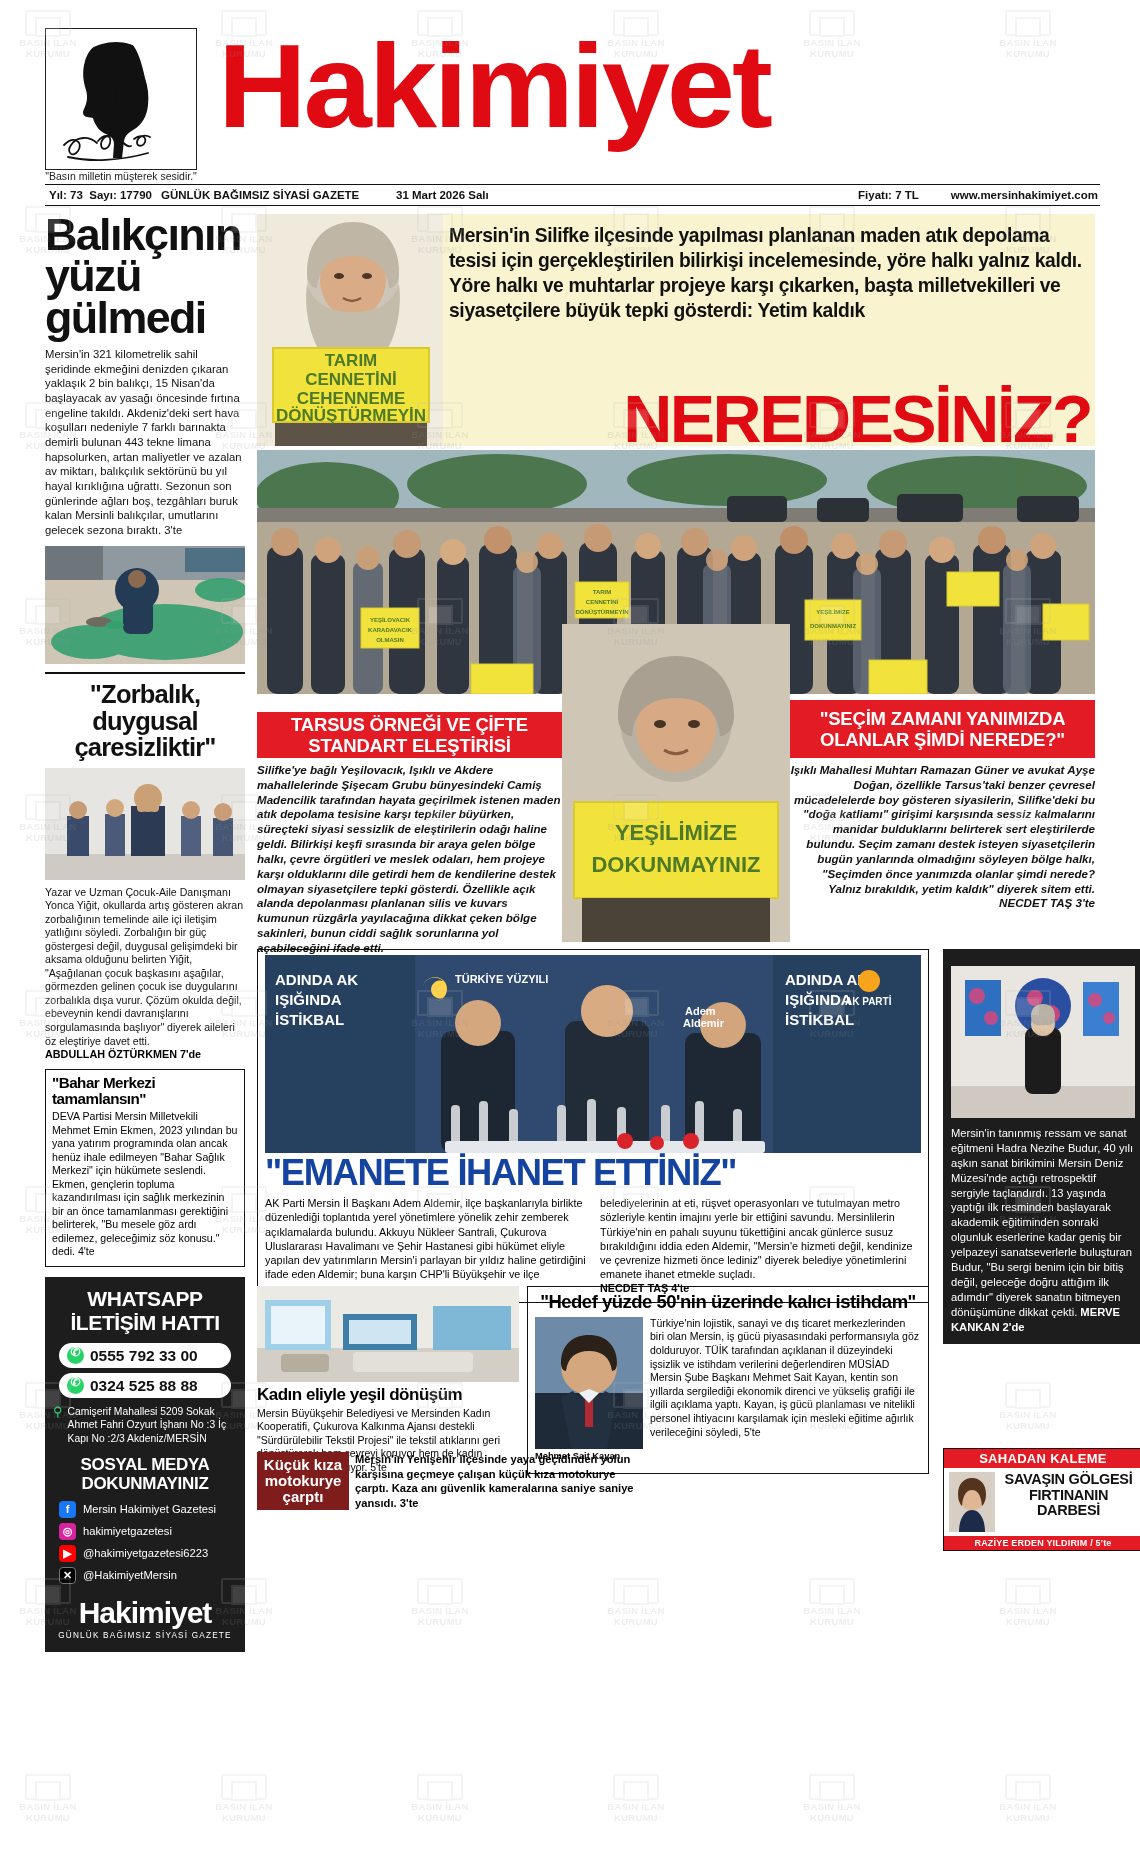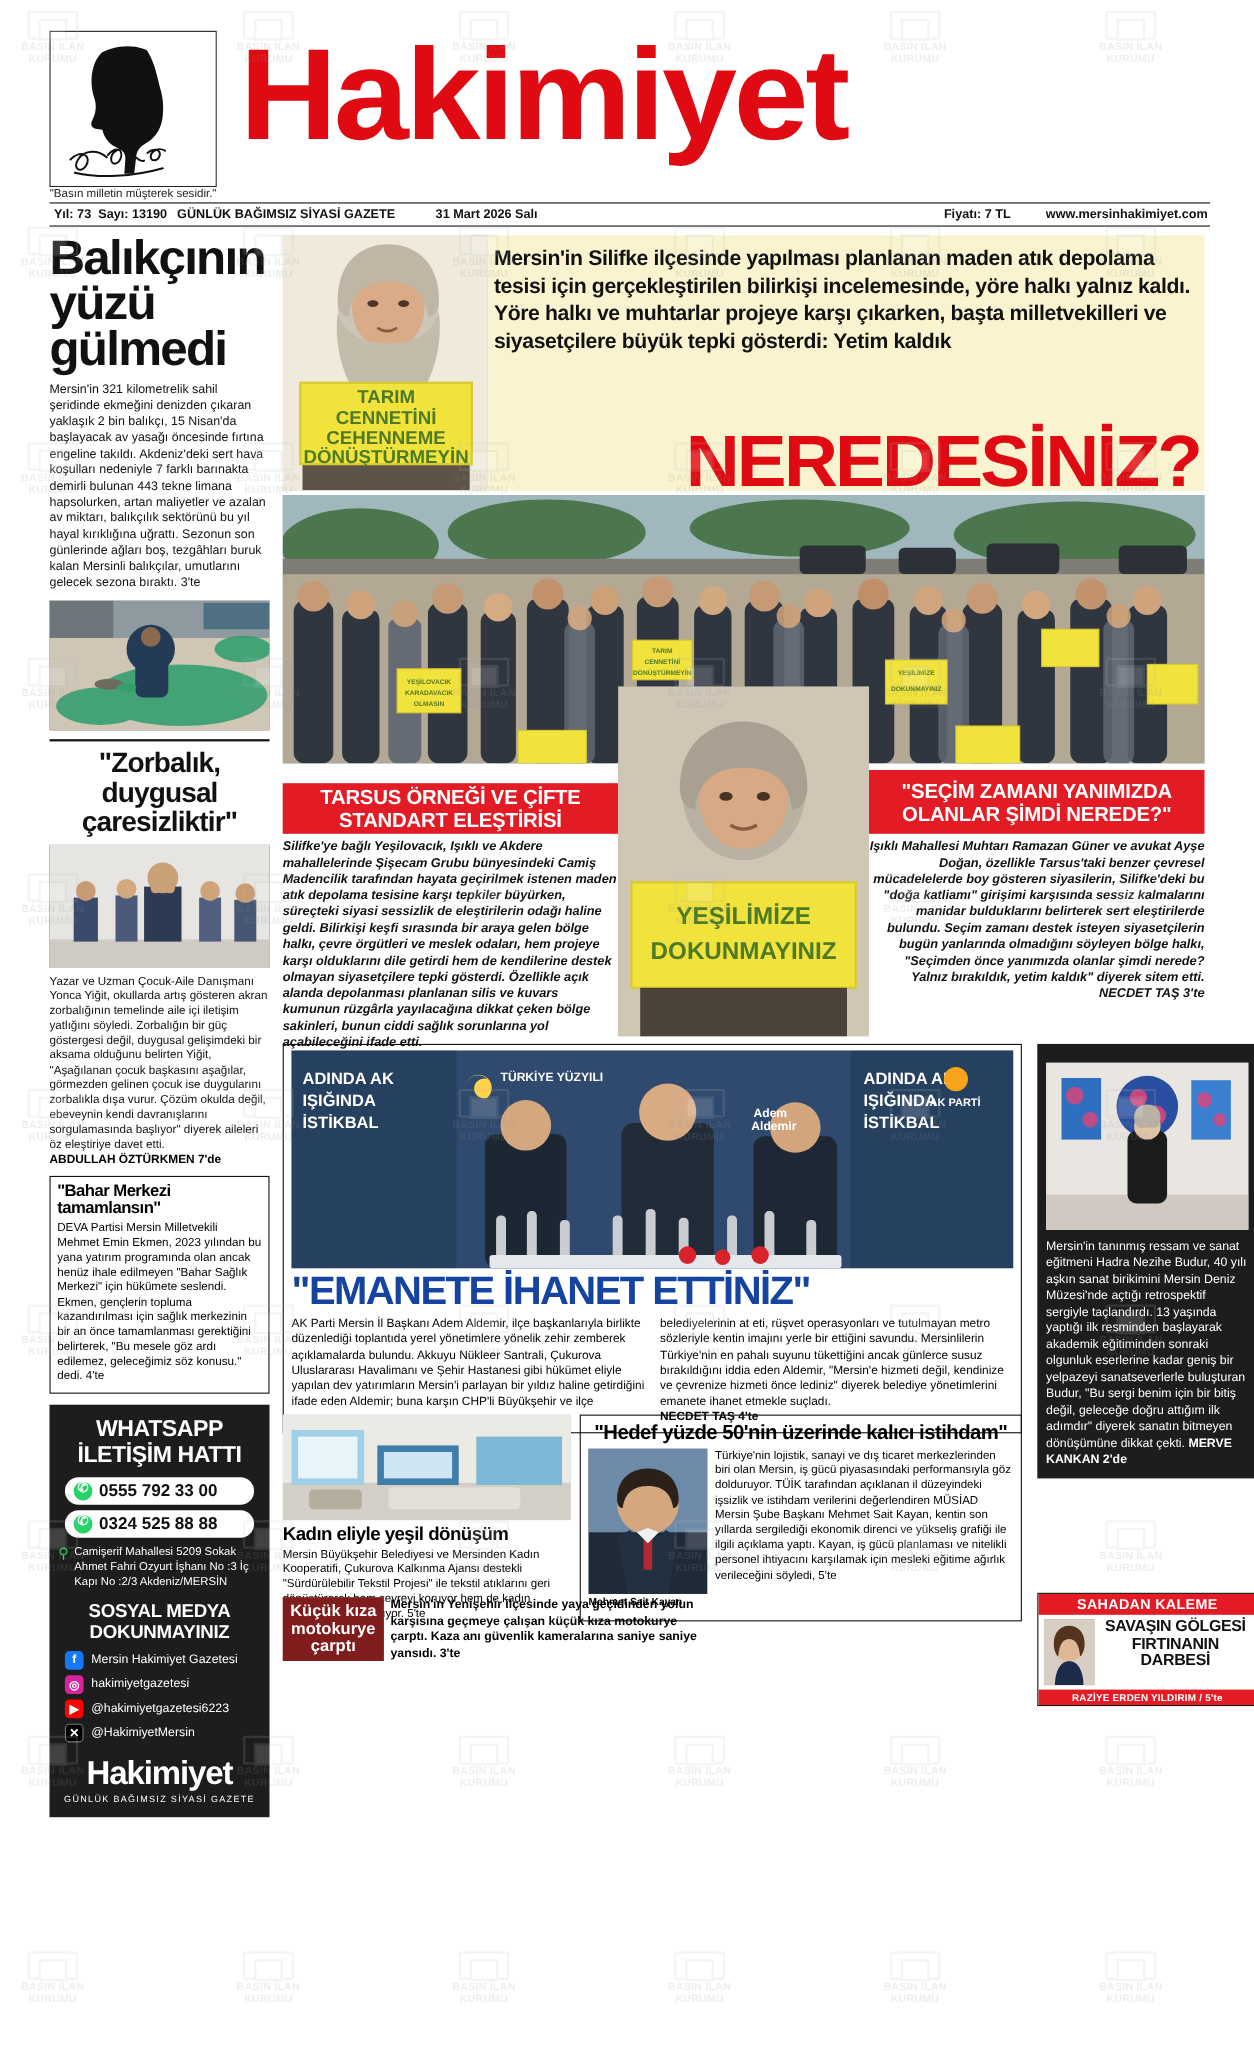--- a/index.html
+++ b/index.html
@@ -267,21 +267,21 @@
         </g>
       </svg>
     </div>
     <div class="ata-cap">"Basın milletin müşterek sesidir."</div>
 
     <div class="logo">Hakimiyet</div>
 
   </div>
 
   <div class="infobar">
-    <span class="seg ib-year"><span>Yıl: 73</span>&nbsp;&nbsp;<span>Sayı: 13190</span></span>
+    <span class="seg ib-year"><span>Yıl: 73</span>&nbsp;&nbsp;<span>Sayı: 17790</span></span>
     <span class="seg ib-kind">GÜNLÜK BAĞIMSIZ SİYASİ GAZETE</span>
     <span class="seg ib-date">31 Mart 2026 Salı</span>
     <span class="ib-spacer"></span>
     <span class="seg ib-price">Fiyatı: 7 TL</span>
     <span class="seg ib-web">www.mersinhakimiyet.com</span>
   </div>
 
   <div class="content">
 
     <div class="colL">

